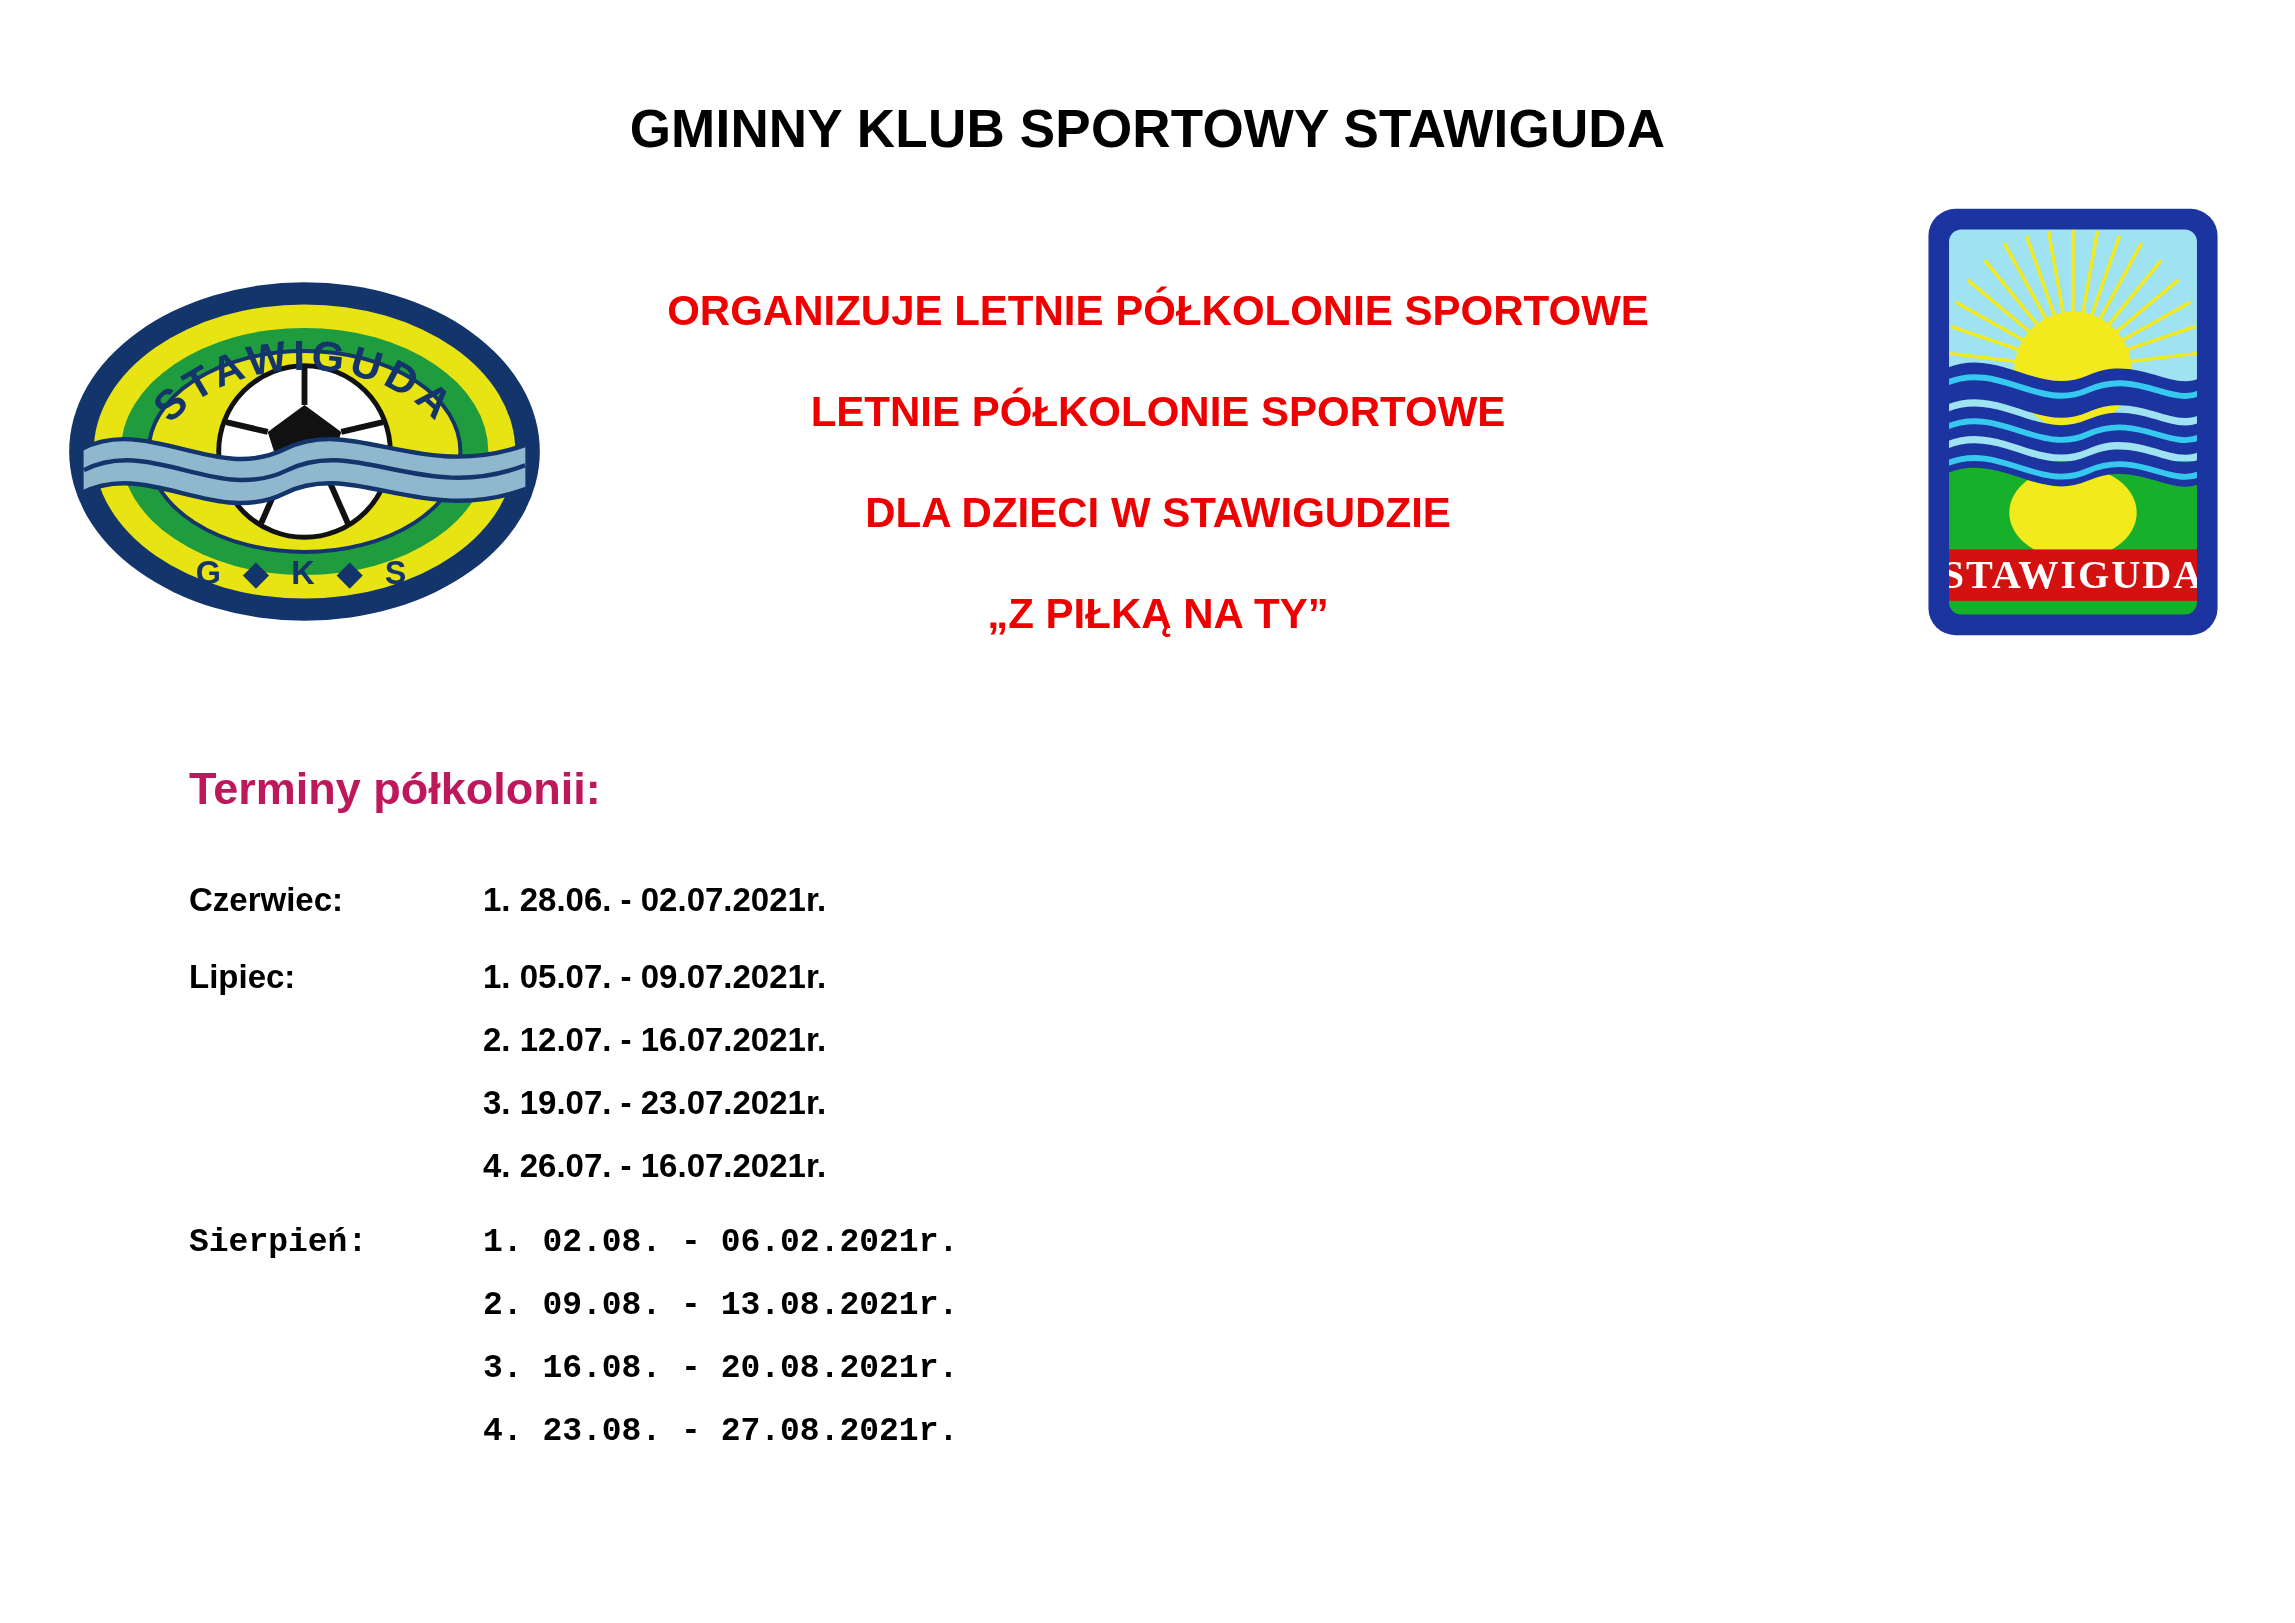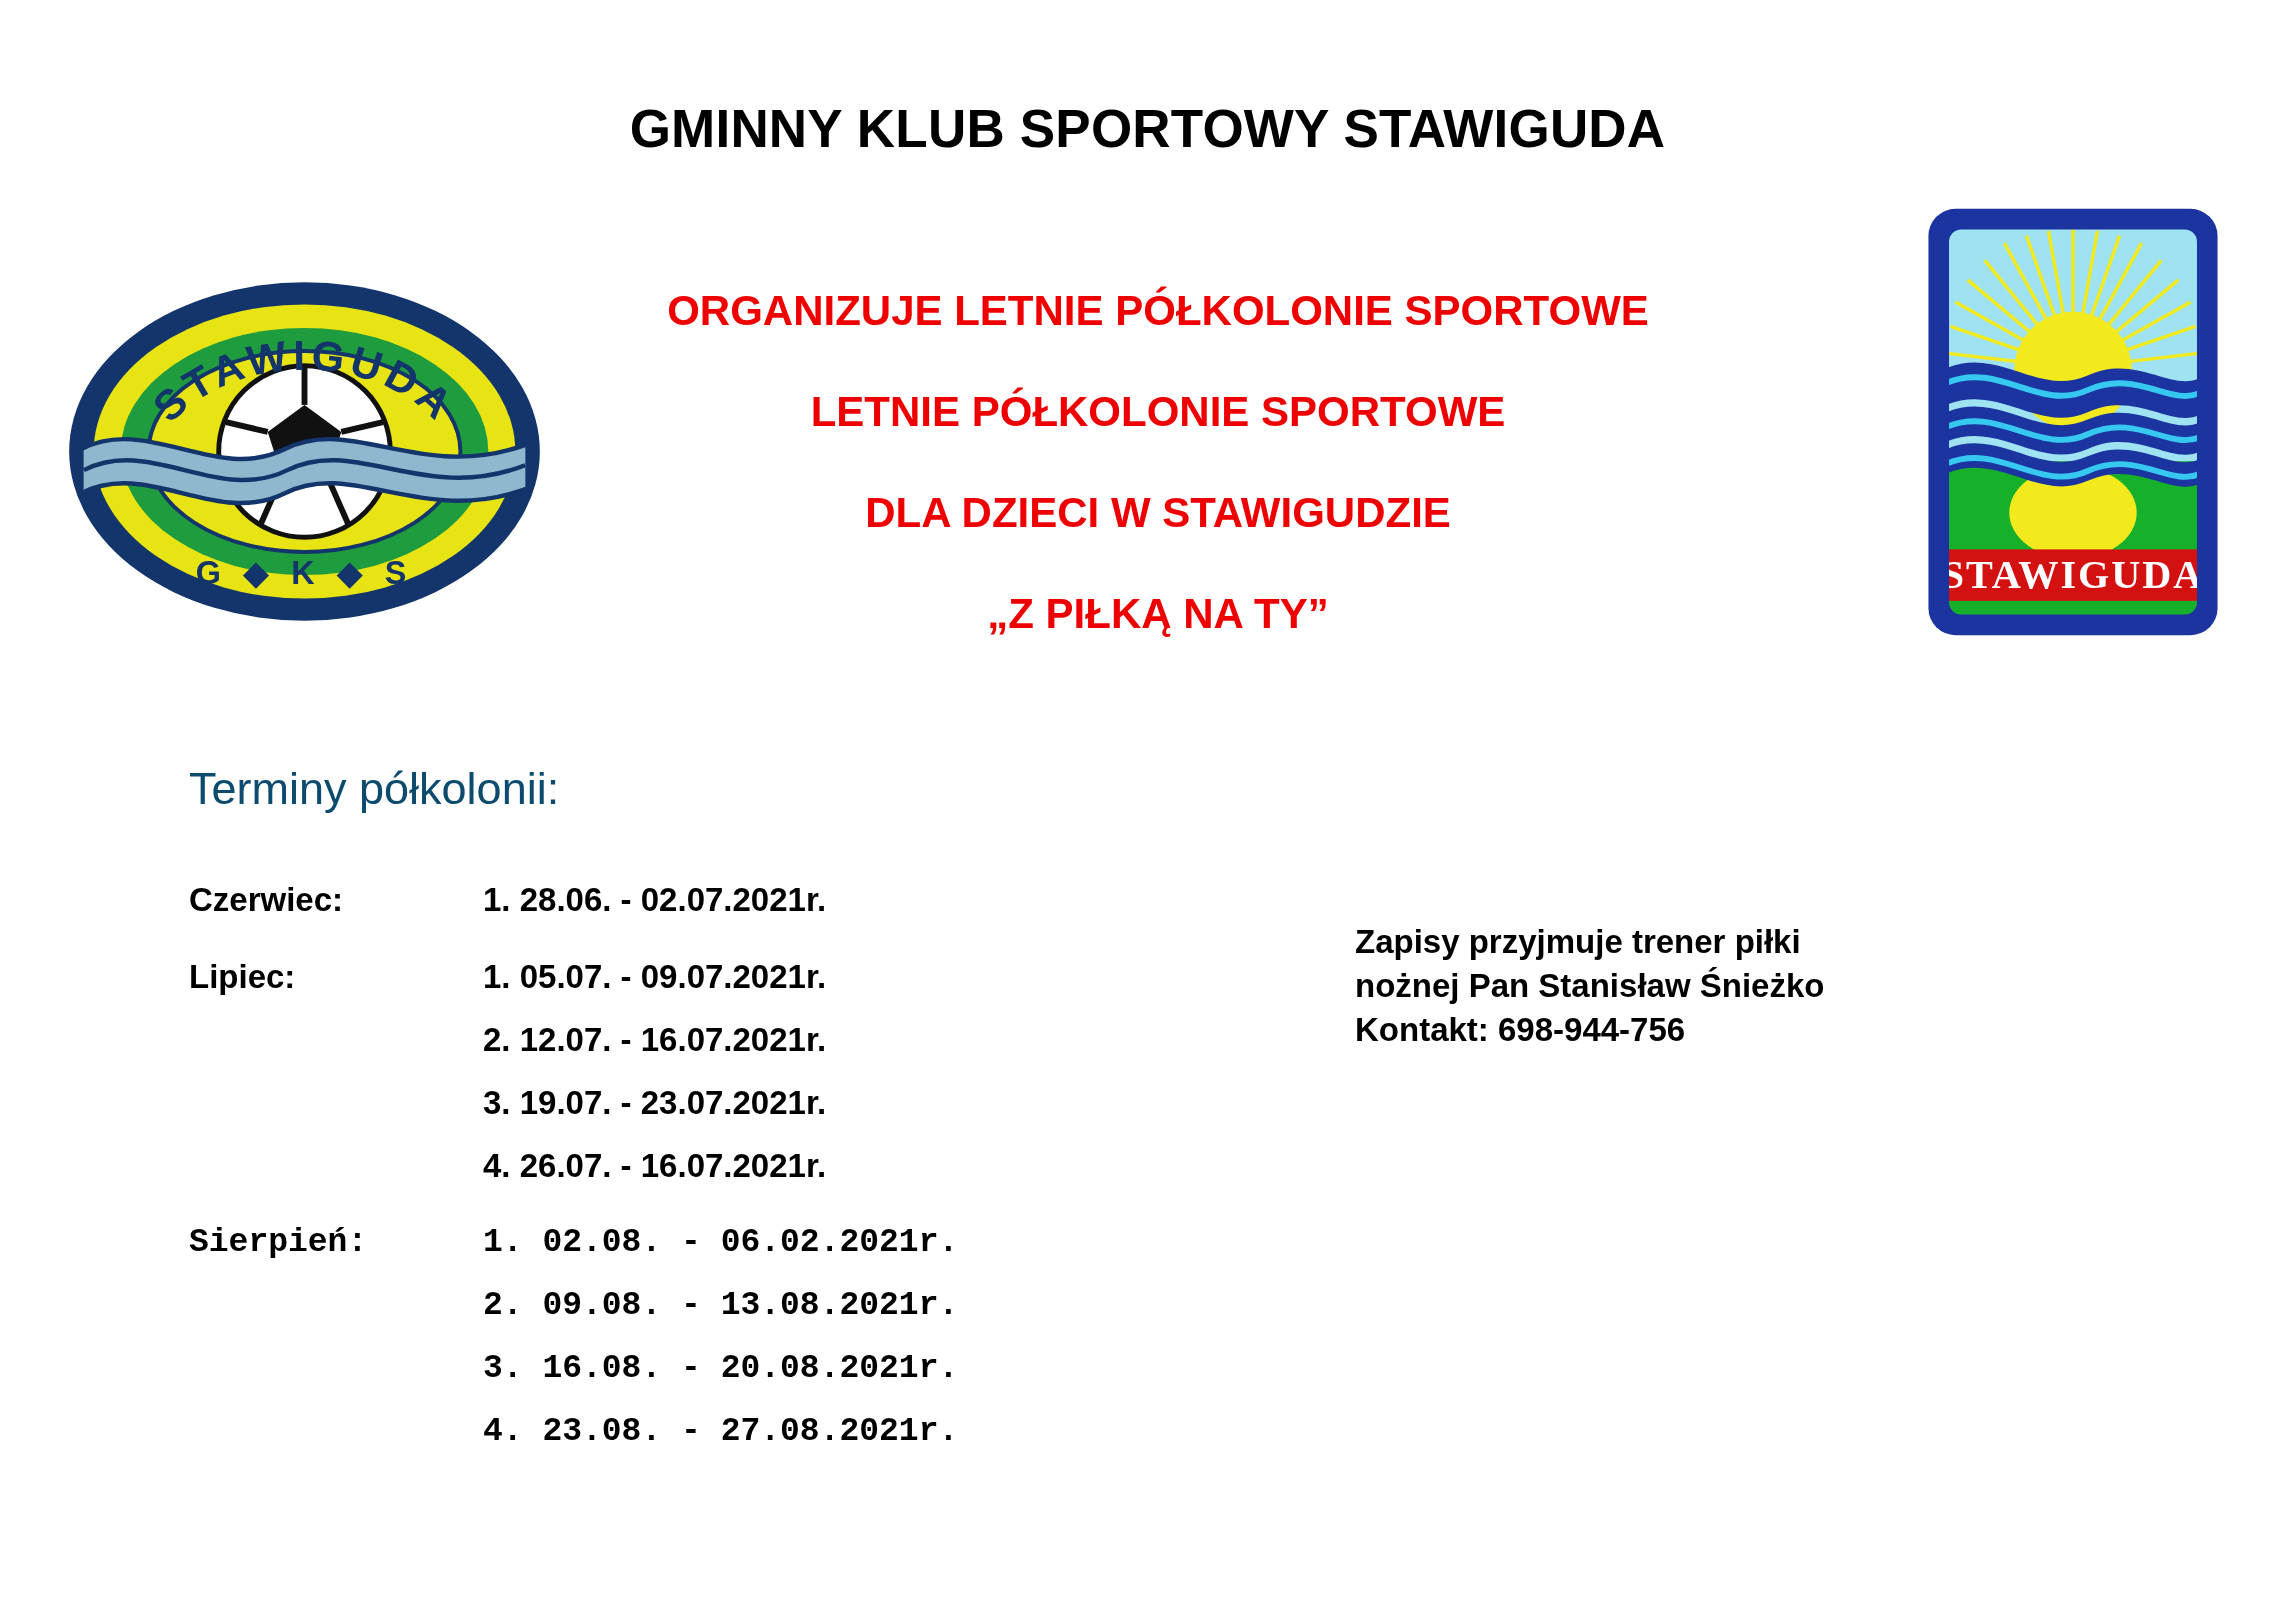--- a/index.html
+++ b/index.html
@@ -67,22 +67,22 @@
     width: 294px;
     height: 432px;
   }
 
   
   .terms-heading {
     position: absolute;
     left: 189px;
     top: 763px;
     font-size: 45px;
-    font-weight: normal;
-    color: #0c4a6e;
+    font-weight: bold;
+    color: #be185d;
   }
 
   .terms-table {
     position: absolute;
     left: 189px;
     top: 883px;
     border-collapse: collapse;
   }
   .terms-table td {
     font-size: 33px;
@@ -250,20 +250,15 @@
         <td class="dates-cell">
           <div>1. 02.08. - 06.02.2021r.</div>
           <div>2. 09.08. - 13.08.2021r.</div>
           <div>3. 16.08. - 20.08.2021r.</div>
           <div>4. 23.08. - 27.08.2021r.</div>
         </td>
       </tr>
     </tbody>
   </table>
 
-  <div class="contact-block">
-    <div class="contact-line">Zapisy przyjmuje trener piłki</div>
-    <div class="contact-line">nożnej Pan Stanisław Śnieżko</div>
-    <div class="contact-line">Kontakt: 698-944-756</div>
-  </div>
 
 </div>
 
 
 </body></html>

